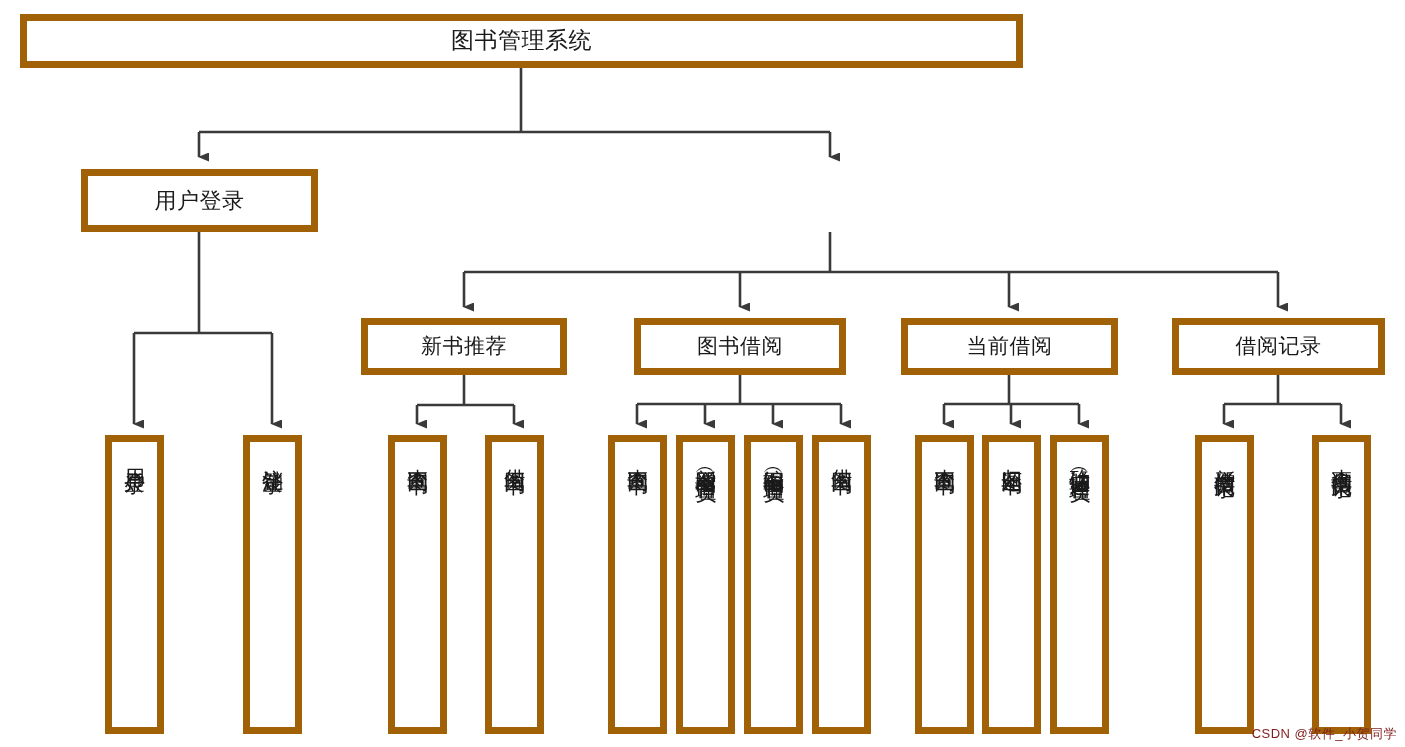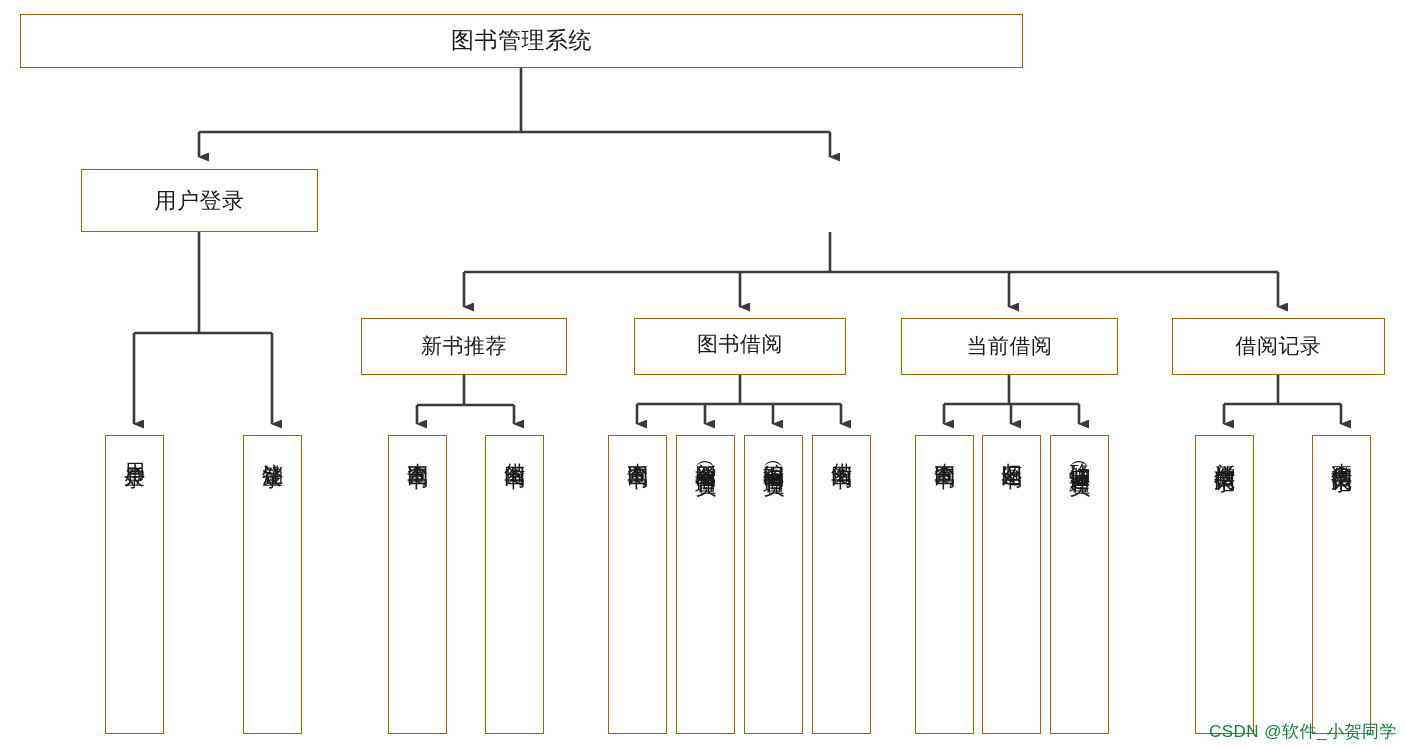--- a/index.html
+++ b/index.html
@@ -24,21 +24,21 @@
     left: 0;
     top: 0;
     width: 1405px;
     height: 747px;
     pointer-events: none;
   }
   .node {
     position: absolute;
     box-sizing: border-box;
     background: #ffffff;
-    border: 1px solid #a16207;
+    border: 7px solid #a16207;
     display: flex;
     align-items: center;
     justify-content: center;
     z-index: 3;
   }
   .node-label {
     font-size: 22px;
     line-height: 1.18;
     color: #1a1a1a;
     letter-spacing: 0.5px;
@@ -60,22 +60,22 @@
     font-size: 21px;
     line-height: 1.06;
     letter-spacing: 2px;
     white-space: normal;
     max-height: 282px;
   }
   #watermark {
     position: absolute;
     right: 8px;
     bottom: 4px;
-    font-size: 17px;
-    color: #15803d;
+    font-size: 13px;
+    color: #7f1d1d;
     letter-spacing: 0.5px;
     z-index: 6;
     white-space: nowrap;
   }
 </style>
 </head>
 <body>
 
 <div id="diagram-canvas">
 
@@ -135,21 +135,21 @@
 
   <div class="node level2" style="left:81px; top:169px; width:237px; height:63px;">
     <span class="node-label">用户登录</span>
   </div>
 
 
   <div class="node level3" style="left:361px; top:318px; width:206px; height:57px;">
     <span class="node-label">新书推荐</span>
   </div>
 
-  <div class="node level3" style="left:634px; top:318px; width:212px; height:57px;font-family:Liberation Mono, monospace;">
+  <div class="node level3" style="left:634px; top:318px; width:212px; height:57px;">
     <span class="node-label">图书借阅</span>
   </div>
 
   <div class="node level3" style="left:1172px; top:318px; width:213px; height:57px;">
     <span class="node-label">借阅记录</span>
   </div>
 
   <div class="node level3" style="left:901px; top:318px; width:217px; height:57px;">
     <span class="node-label">当前借阅</span>
   </div>

